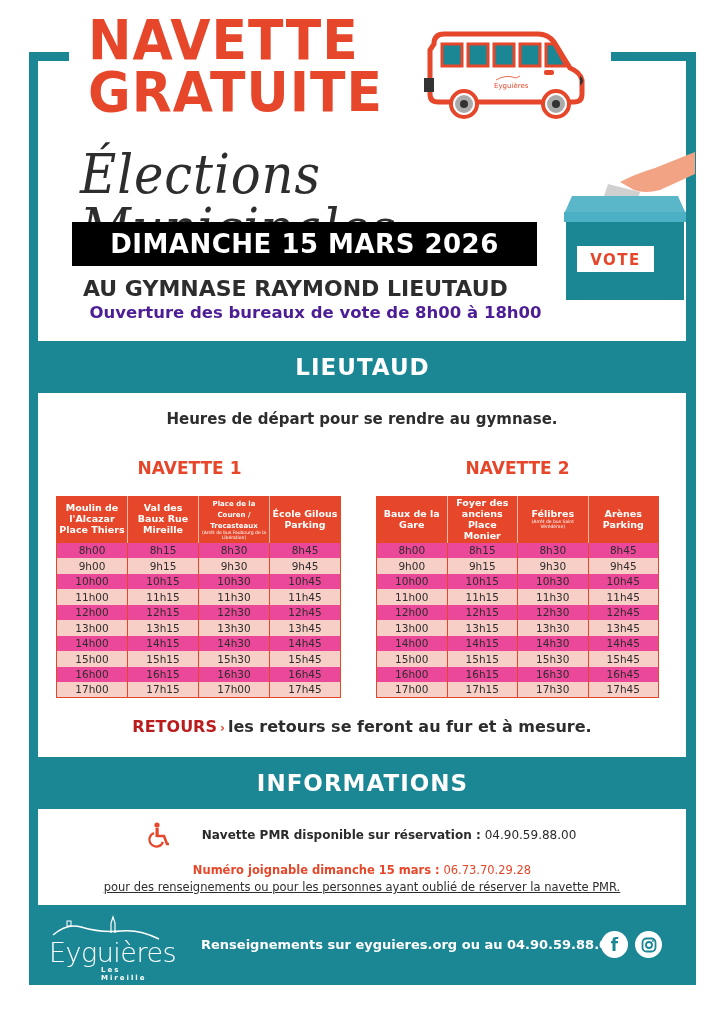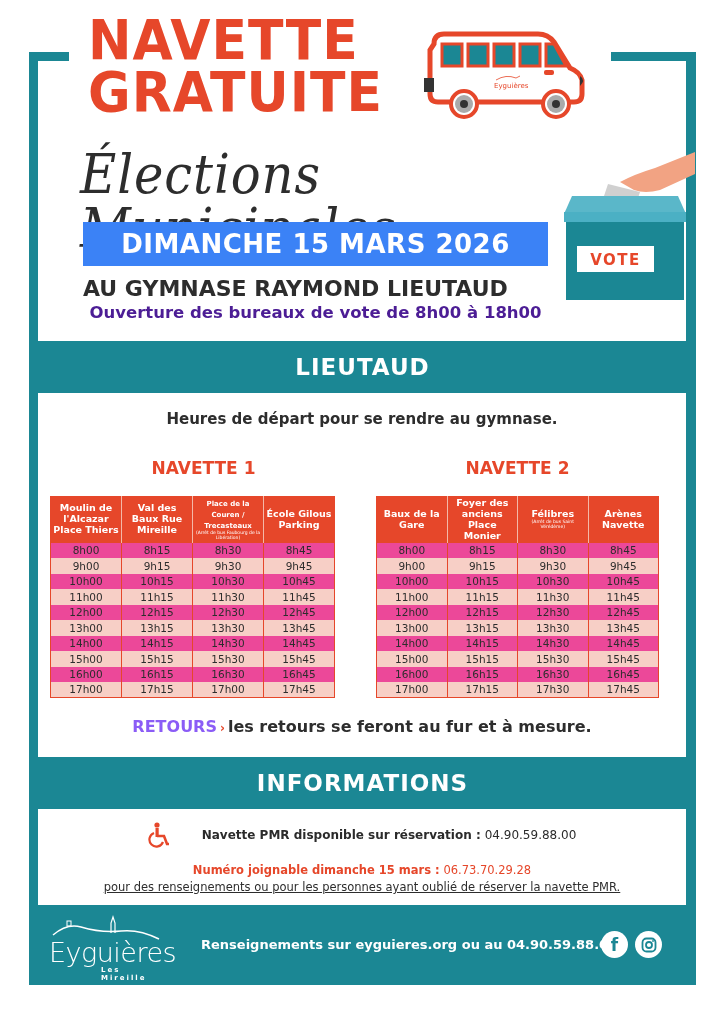--- a/index.html
+++ b/index.html
@@ -27,22 +27,22 @@
 
   #bus { left: 420px; top: 24px; width: 180px; height: 96px; }
 
   #elections {
     position: absolute; left: 80px; top: 148px; width: 480px;
     font-family: "DejaVu Serif", serif; font-style: italic;
     font-size: 54px; color: #2d2d2d; letter-spacing: 1px; line-height: 1;
     transform: scaleX(0.92); transform-origin: left;
   }
   #date-band {
-    position: absolute; left: 83px; top: 222px; width: 465px; height: 44px;
-    background: #3b82f6; color: #fff; font-weight: bold; font-size: 26px;
+    position: absolute; left: 72px; top: 222px; width: 465px; height: 44px;
+    background: #000000; color: #fff; font-weight: bold; font-size: 26px;
     display: flex; align-items: center; justify-content: center; letter-spacing: 0.5px;
   }
   #venue {
     position: absolute; left: 83px; top: 276px; width: 465px; text-align: left;
     font-size: 22px; font-weight: bold; color: #2d2d2d; letter-spacing: 0px;
   }
   #opening {
     position: absolute; left: 83px; top: 303px; width: 465px; text-align: center;
     font-size: 16.5px; font-weight: bold; color: #4c1d95;
   }
@@ -59,49 +59,49 @@
   #info-band { top: 757px; }
 
   #subtitle {
     position: absolute; left: 38px; width: 648px; top: 410px; text-align: center;
     font-size: 15px; font-weight: bold; color: #2d2d2d;
   }
   .navette-title {
     position: absolute; top: 458px; font-size: 17px; font-weight: bold; color: #e6472a;
     width: 285px; text-align: center;
   }
-  #nav1-title { left: 61px; }
+  #nav1-title { left: 47px; }
   #nav2-title { left: 375px; }
 
   table.sched {
     position: absolute; border-collapse: collapse; table-layout: fixed;
     border: 1px solid #e6472a; font-size: 10.5px;
   }
-  #table1 { left: 50px; top: 496px; width: 285px; border-radius: 6px; }
+  #table1 { left: 56px; top: 496px; width: 285px; border-radius: 6px; }
   #table2 { left: 376px; top: 496px; width: 283px; }
   table.sched th {
     background: #e6472a; color: #fff; font-weight: bold; font-size: 9.5px; line-height: 1.15;
     height: 46px; padding: 1px 2px; border-right: 1px solid #f4b8a8; text-align: center; vertical-align: middle;
   }
   table.sched th:last-child { border-right: none; }
   table.sched th .sub { display: block; font-size: 4.5px; font-weight: normal; line-height: 1.1; }
   table.sched th .small { font-size: 7px; }
   table.sched td {
     height: 15.5px; text-align: center; color: #2d2d2d; font-size: 10.5px; line-height: 1;
     border-right: 1px solid #e6472a;
   }
   table.sched td:last-child { border-right: none; }
   table.sched tr.odd td { background: #ec4899; }
   table.sched tr.even td { background: #f7cfc6; }
 
   #retours {
     position: absolute; left: 38px; width: 648px; top: 717px; text-align: center;
     font-size: 16px; font-weight: bold; color: #2d2d2d;
   }
-  #retours .lbl { color: #8b5cf6; }
+  #retours .lbl { color: #b91c1c; }
   #retours .arrow { color: #e6472a; font-size: 12px; margin: 0 3px; }
 
   #pmr-line {
     position: absolute; left: 38px; width: 648px; top: 822px;
     display: flex; justify-content: center; align-items: center; font-size: 12px;
   }
   #pmr-line .b { font-weight: bold; margin-left: 4px; padding-left: 28px; }
   #pmr-line .num { margin-left: 4px; }
   #phone-line {
     position: absolute; left: 38px; width: 648px; top: 863px; text-align: center;
@@ -248,21 +248,21 @@
         <td>17h45</td>
       </tr>
     </tbody>
   </table>
 <table id="table2" class="sched">
     <thead>
       <tr>
         <th><span>Baux de la Gare</span></th>
         <th><span>Foyer des anciens Place Monier</span></th>
         <th><span>Félibres</span><span class="sub">(Arrêt de bus Saint Vérédème)</span></th>
-        <th><span>Arènes Navette</span></th>
+        <th><span>Arènes Parking</span></th>
       </tr>
     </thead>
     <tbody>
       <tr class="odd">
         <td>8h00</td>
         <td>8h15</td>
         <td>8h30</td>
         <td>8h45</td>
       </tr>
       <tr class="even">

